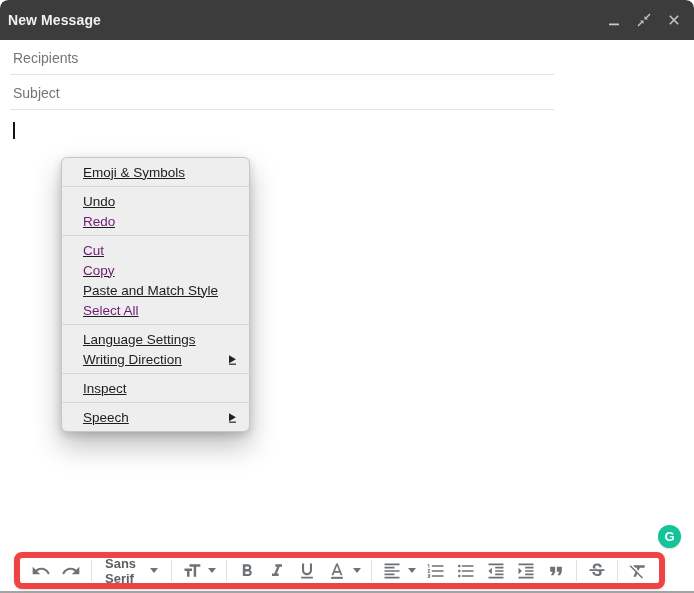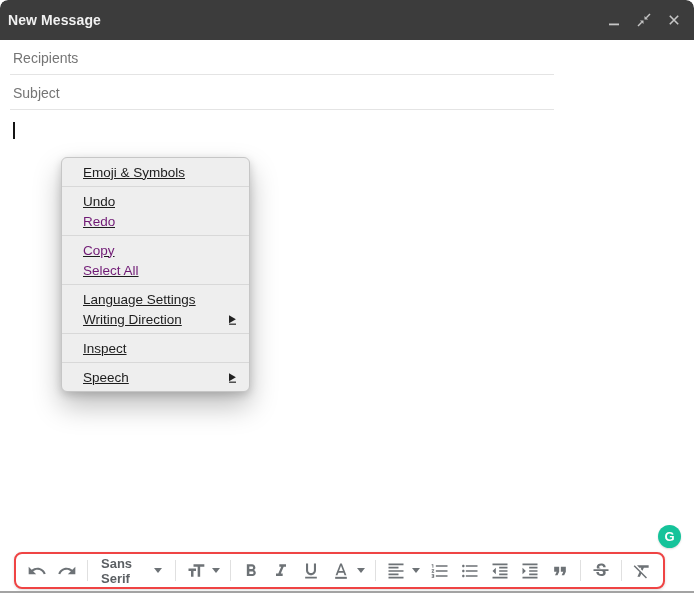--- a/index.html
+++ b/index.html
@@ -35,21 +35,21 @@
   .msep{height:1px;background:#d8d8d8;}
   .mi{height:20px;display:flex;align-items:center;justify-content:space-between;
       padding:0 13px 0 21px;white-space:nowrap;cursor:default;}
   .mi .mi-label{overflow:hidden;}
   .mi.disabled{color:#701a75;}
   .mi.highlight{background:#3b78ed;color:#fff;}
   .mi-arrow{font-size:9px;color:#222;margin-left:8px;transform:scaleY(1.15);}
 
   
   .toolbar{position:absolute;left:14px;top:552px;width:651px;height:37px;background:#fff;
-           border:2px solid #ef4444;border-radius:8px;box-sizing:border-box;
+           border:6px solid #ef4444;border-radius:8px;box-sizing:border-box;
            box-shadow:0 1px 3px rgba(0,0,0,.14);display:flex;align-items:center;
            padding:0 6px;z-index:3;}
   .tbtn{display:flex;align-items:center;justify-content:center;height:30px;padding:0 5px;
         cursor:pointer;flex:0 0 auto;}
   .tbtn svg{display:block;}
   .ticon{fill:#6d7276;}
   .tsep{width:1px;height:21px;background:#e0e0e0;margin:0 5px;flex:0 0 auto;}
   .fontsel{display:flex;align-items:center;gap:14px;padding:0 8px;cursor:pointer;}
   .fontsel .fname{color:#5b5f63;font-size:13px;font-weight:700;}
   .dcaret{width:0;height:0;border-left:4px solid transparent;border-right:4px solid transparent;
@@ -118,21 +118,27 @@
       <div class="mi">
         <span class="mi-label">Undo</span>
       </div>
       <div class="mi disabled">
         <span class="mi-label">Redo</span>
       </div>
     </div>
     <div class="msep"></div>
     <div class="msec">
       <div class="mi disabled">
+        <span class="mi-label">Cut</span>
+      </div>
+      <div class="mi disabled">
         <span class="mi-label">Copy</span>
+      </div>
+      <div class="mi">
+        <span class="mi-label">Paste and Match Style</span>
       </div>
       <div class="mi disabled">
         <span class="mi-label">Select All</span>
       </div>
     </div>
     <div class="msep"></div>
     <div class="msec">
       <div class="mi">
         <span class="mi-label">Language Settings</span>
       </div>

